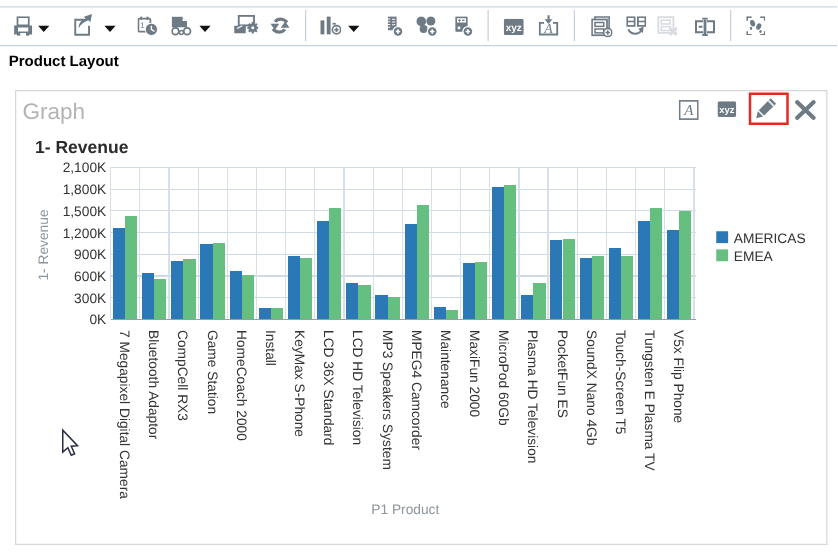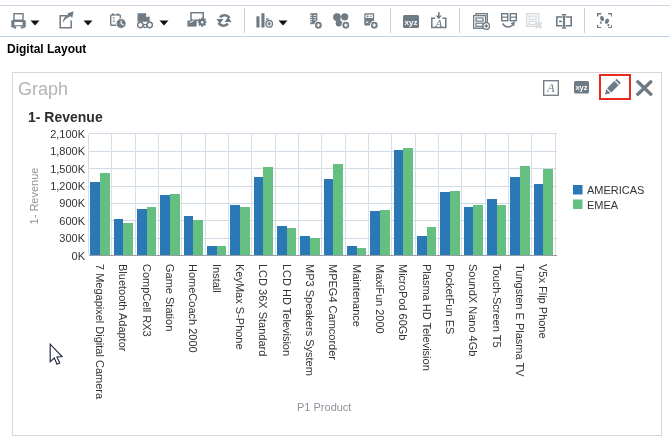--- a/index.html
+++ b/index.html
@@ -160,21 +160,21 @@
         <ellipse cx="5.1" cy="5.6" rx="1.9" ry="2.7" transform="rotate(-22 5.1 5.6)"></ellipse>
         <ellipse cx="3.8" cy="9.7" rx="1" ry="1.2" transform="rotate(-22 3.8 9.7)"></ellipse>
         <ellipse cx="10" cy="8.2" rx="1.9" ry="2.7" transform="rotate(24 10 8.2)"></ellipse>
         <ellipse cx="11.4" cy="12.2" rx="1" ry="1.2" transform="rotate(24 11.4 12.2)"></ellipse>
       </g>
     </svg>
 <div class="abs tdiv" style="left:244px;"></div>
 <div class="abs tdiv" style="left:390px;"></div>
 <div class="abs tdiv" style="left:459px;"></div>
 <div class="abs tdiv" style="left:584px;"></div>
-<div class="abs" id="heading">Digital Layout</div>
+<div class="abs" id="heading">Product Layout</div>
 <div class="abs" id="panel"></div>
 <div class="abs" id="graphlbl">Graph</div>
 <svg class="icon" style="left:543px;top:80px;" width="16" height="16" viewBox="0 0 16 16">
       <rect x="0.7" y="0.7" width="14.6" height="14.6" fill="none" stroke="#6e7a84" stroke-width="1.3"></rect>
       <text x="8" y="12" text-anchor="middle" font-family="Liberation Serif" font-style="italic" font-size="12" fill="#6e7a84">A</text>
     </svg>
 <svg class="icon" style="left:574px;top:81px;" width="15" height="13" viewBox="0 0 15 13">
       <rect x="0" y="0" width="15" height="12.5" rx="1.5" fill="#6e7a84"></rect>
       <text x="7.5" y="9" text-anchor="middle" font-family="Liberation Sans" font-weight="bold" font-size="7.5" fill="#fff">xyz</text>
     </svg>

